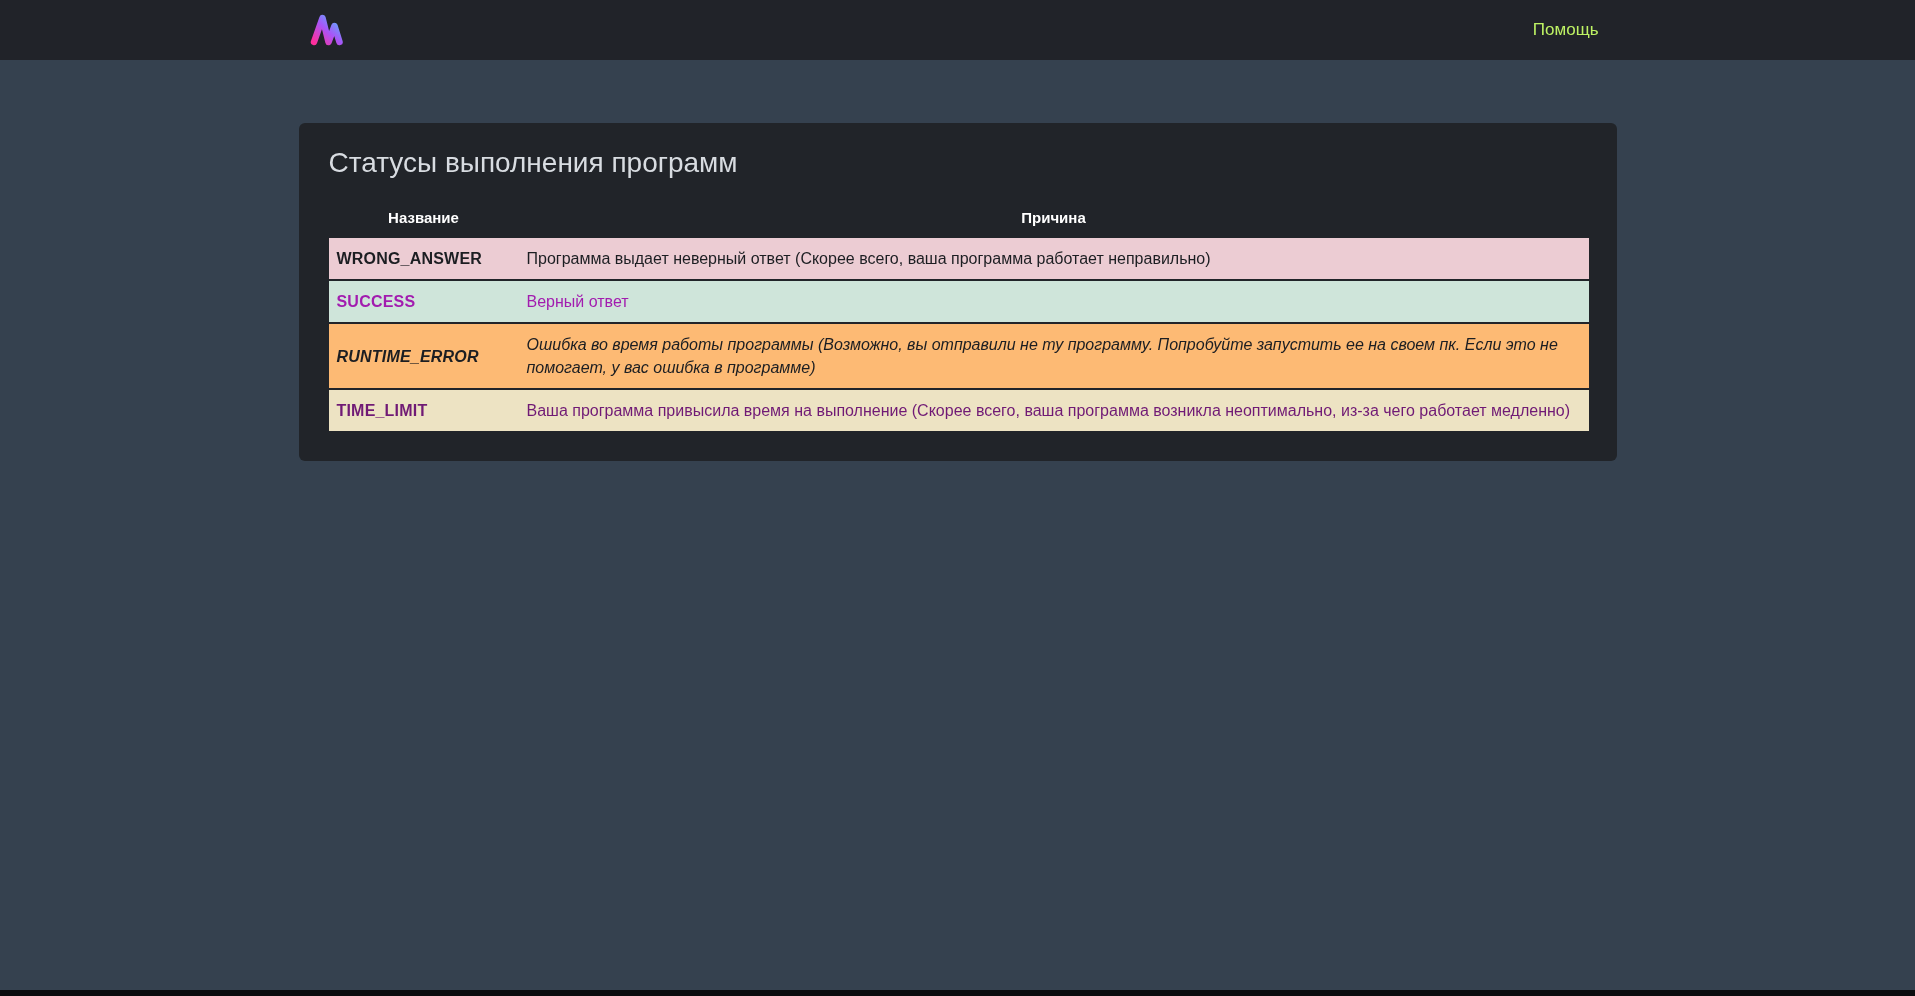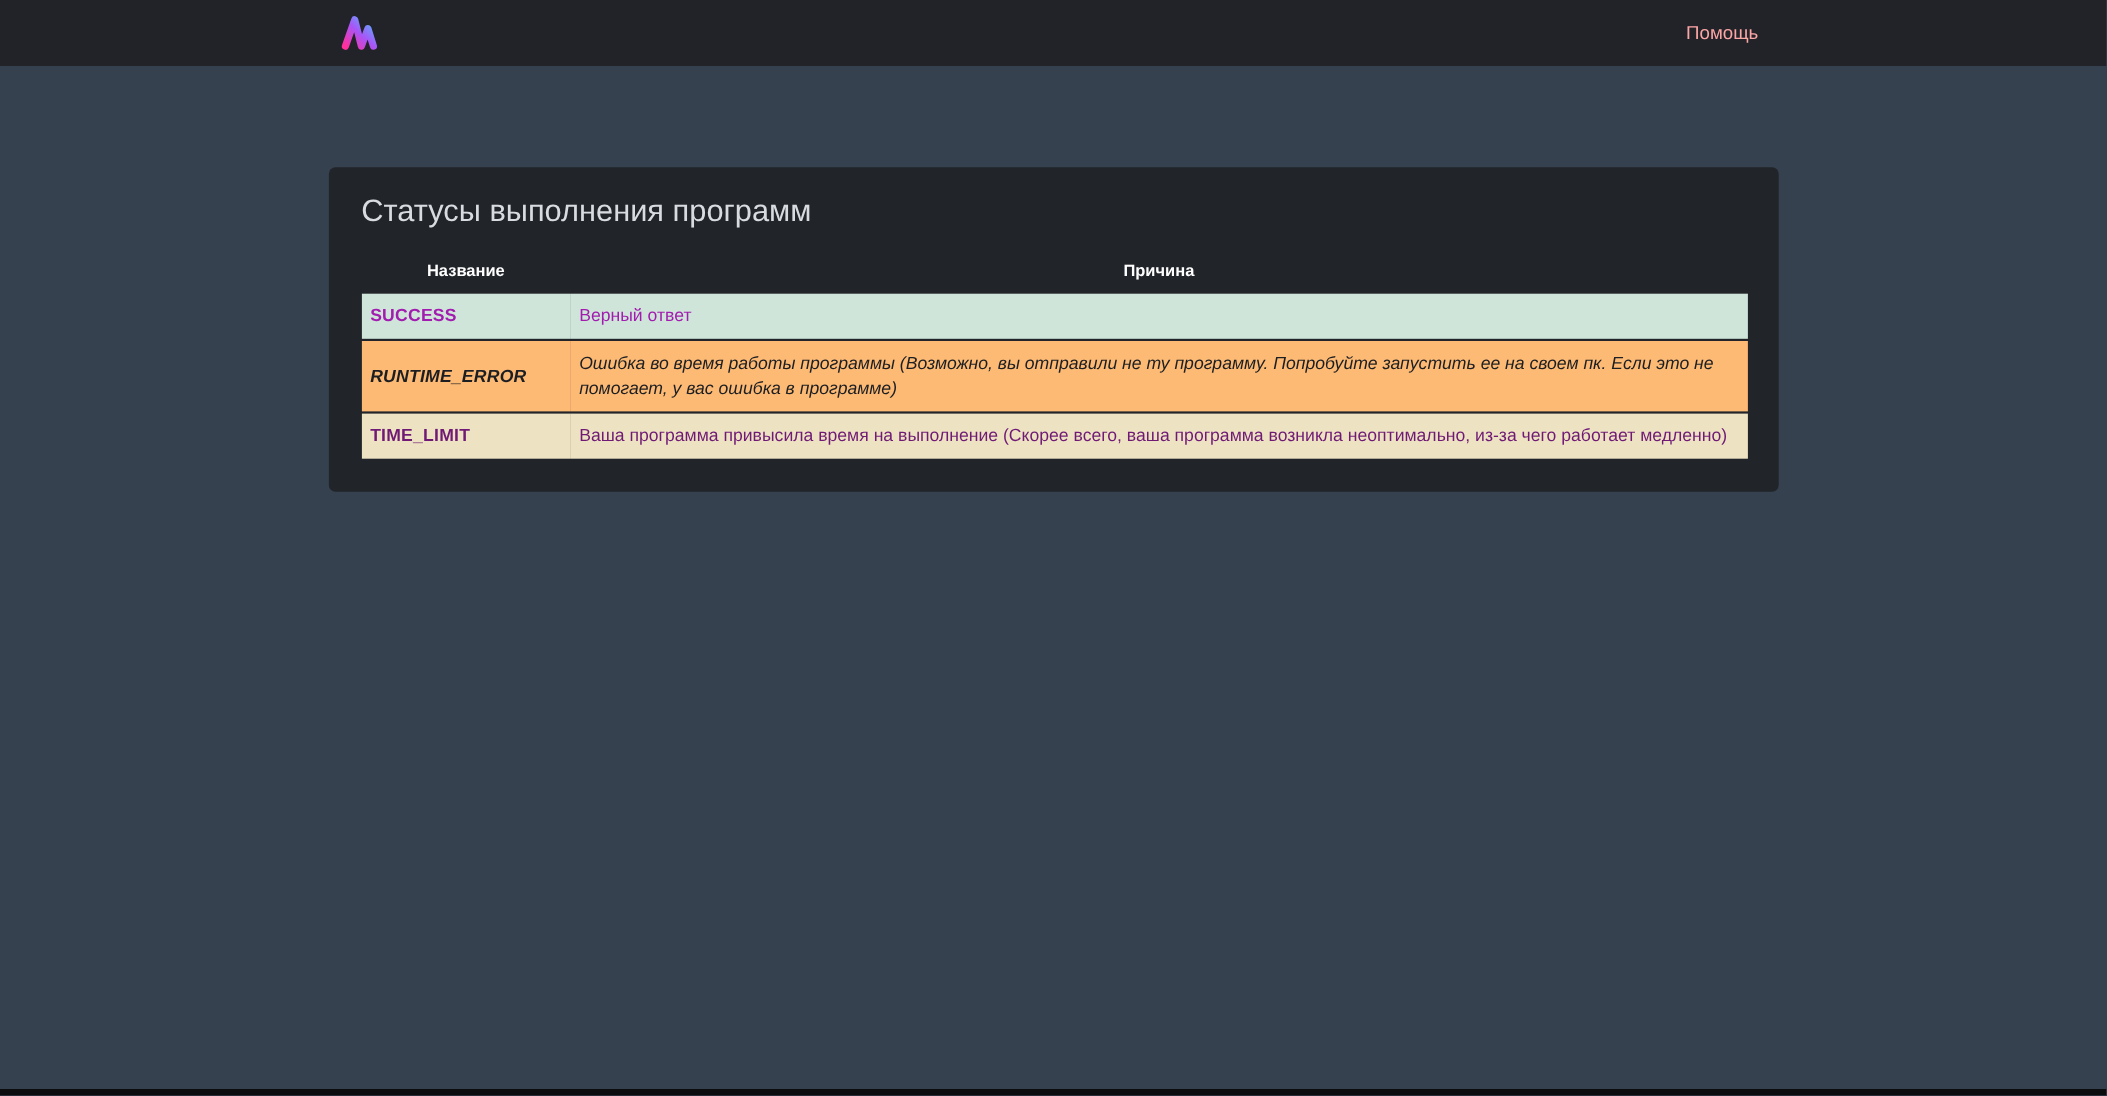--- a/index.html
+++ b/index.html
@@ -24,29 +24,29 @@
     align-items: center;
     justify-content: space-between;
   }
   .logo-link {
     display: inline-flex;
     align-items: center;
     padding-left: 10px;
     cursor: pointer;
   }
   .help-link {
-    color: #fca5a5;
+    color: #bef264;
     font-size: 17px;
     text-decoration: none;
     padding-right: 18px;
     cursor: pointer;
     margin-left: 36px;
   }
   
-  .main-wrap { margin-top: 92px; }
+  .main-wrap { margin-top: 63px; }
   .card-holder { width: 1318px; margin: 0 auto; }
   .card {
     background: #212429;
     border-radius: 6px;
     padding: 24px 28px 28px 30px;
     width: 100%;
   }
   .card-title {
     color: #d8dce1;
     font-size: 28px;
@@ -114,20 +114,24 @@
       <h1 class="card-title">Статусы выполнения программ</h1>
 
       <table class="status-table">
         <thead>
           <tr>
             <th>Название</th>
             <th>Причина</th>
           </tr>
         </thead>
         <tbody>
+          <tr style="background: rgb(236, 204, 211); color: rgb(28, 30, 34);">
+            <td>WRONG_ANSWER</td>
+            <td>Программа выдает неверный ответ (Скорее всего, ваша программа работает неправильно)</td>
+          </tr>
           <tr style="background: rgb(207, 229, 218); color: #a21caf;">
             <td>SUCCESS</td>
             <td>Верный ответ</td>
           </tr>
           <tr style="background: #fdba74; color: rgb(28, 30, 34); font-style: italic;">
             <td>RUNTIME_ERROR</td>
             <td>Ошибка во время работы программы (Возможно, вы отправили не ту программу. Попробуйте запустить ее на своем пк. Если это не помогает, у вас ошибка в программе)</td>
           </tr>
           <tr style="background: rgb(237, 227, 195); color: #701a75;">
             <td>TIME_LIMIT</td>

